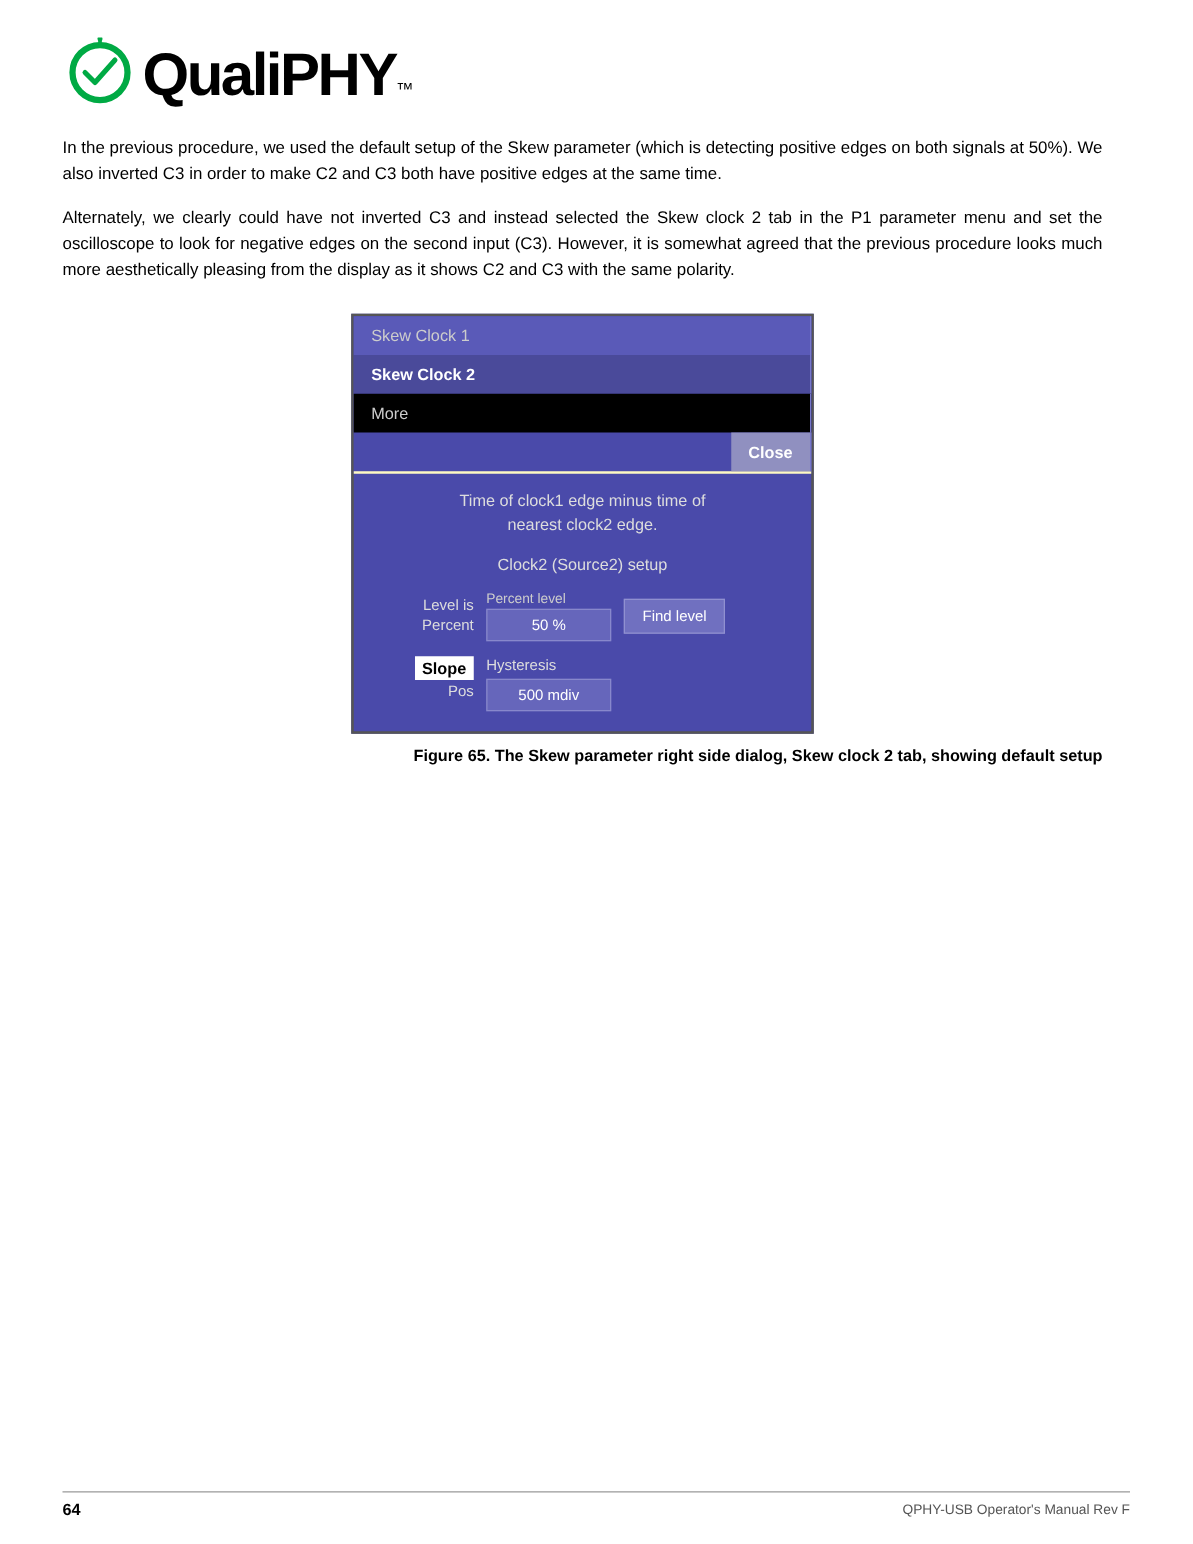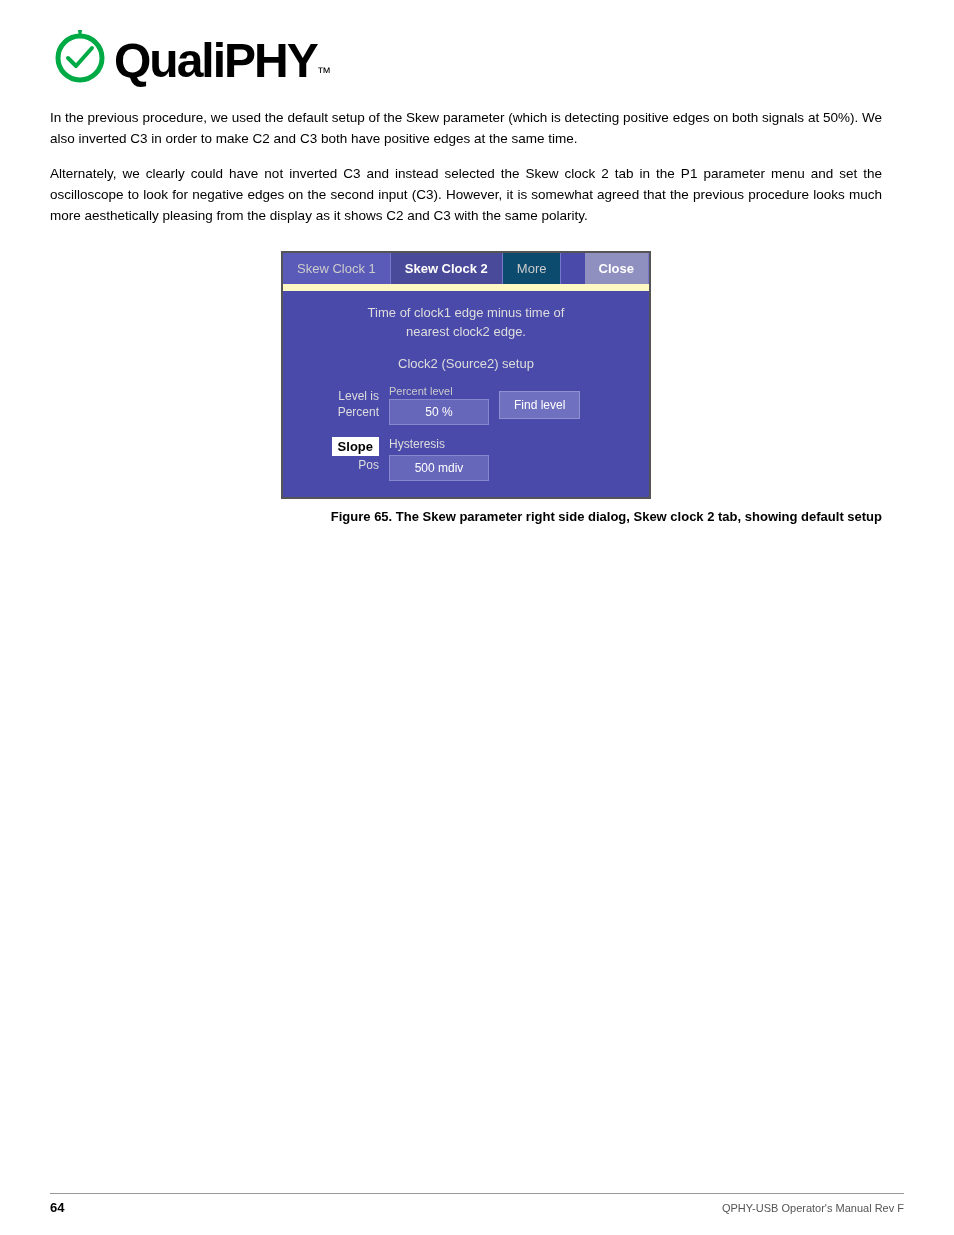--- a/index.html
+++ b/index.html
@@ -57,41 +57,42 @@
       border: 2px solid #555;
       width: 370px;
       padding: 0;
       color: #fff;
     }
 
     
     .tab-bar {
       display: flex;
       background: #4a4aaa;
-      border-bottom: 7px solid #fef9c3;
+      border-bottom: 2px solid #fef9c3;
+      flex-direction: column;
     }
 
     .tab {
       padding: 8px 14px;
       font-size: 13px;
       cursor: pointer;
       color: #ccc;
       background: #5a5ab8;
       border-right: 1px solid #7777cc;
       white-space: nowrap;
     }
 
     .tab.active {
       background: #4a4a9a;
       color: #fff;
       font-weight: bold;
     }
 
     .tab.more {
-      background: #0c4a6e;
+      background: #000000;
       color: #ccc;
     }
 
     .tab.close-btn {
       background: #9090c0;
       color: #fff;
       font-weight: bold;
       margin-left: auto;
     }
 

